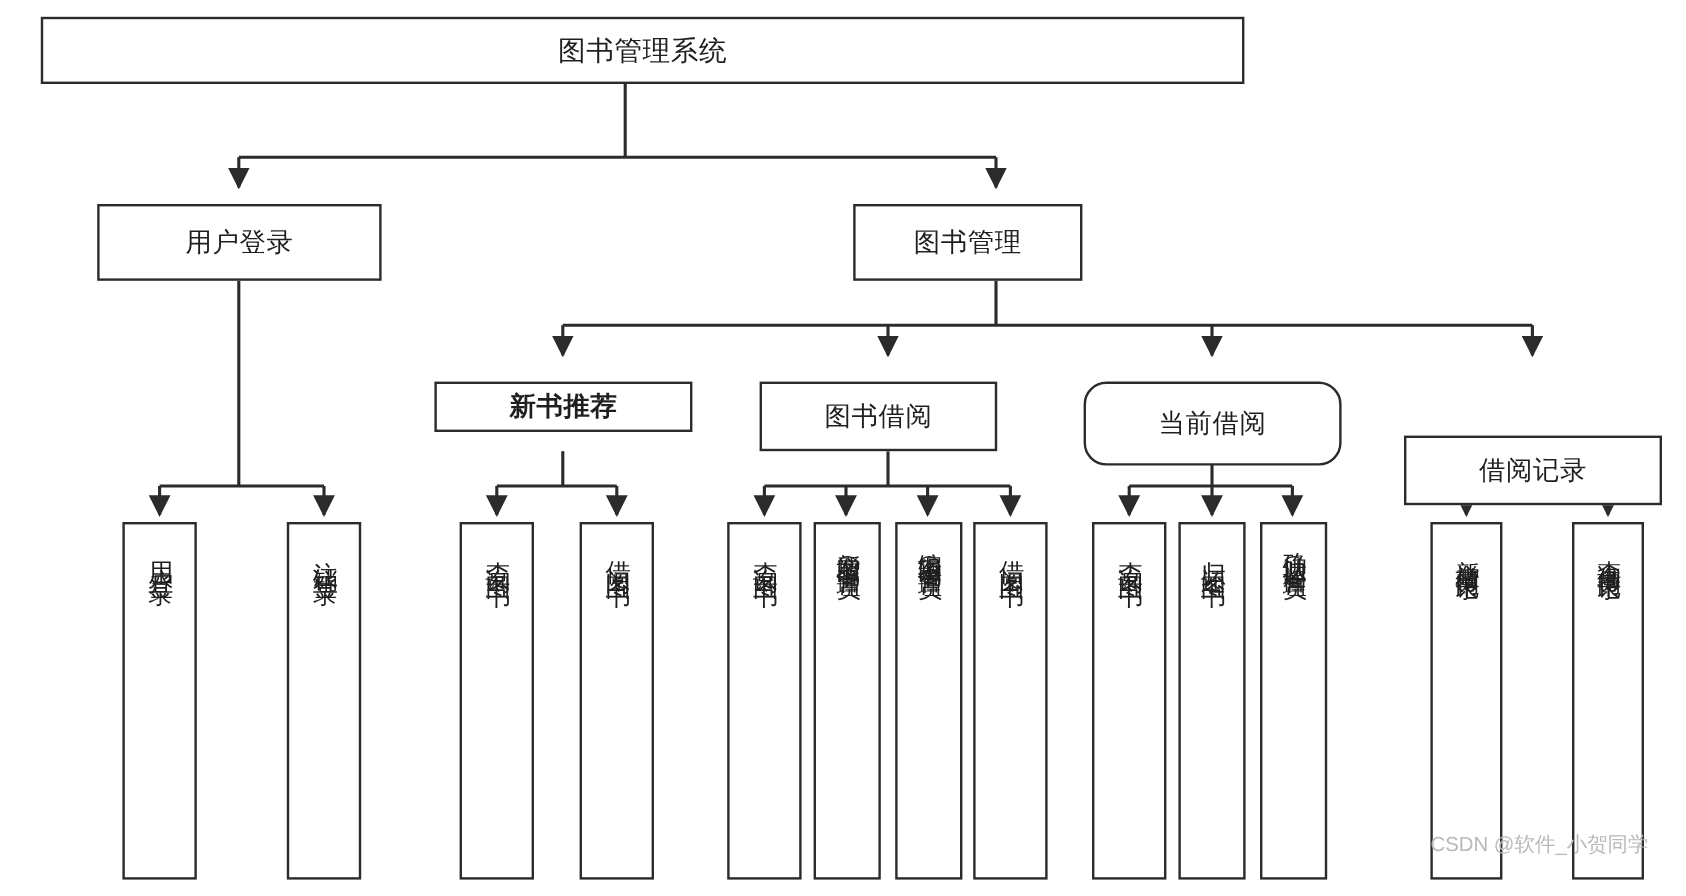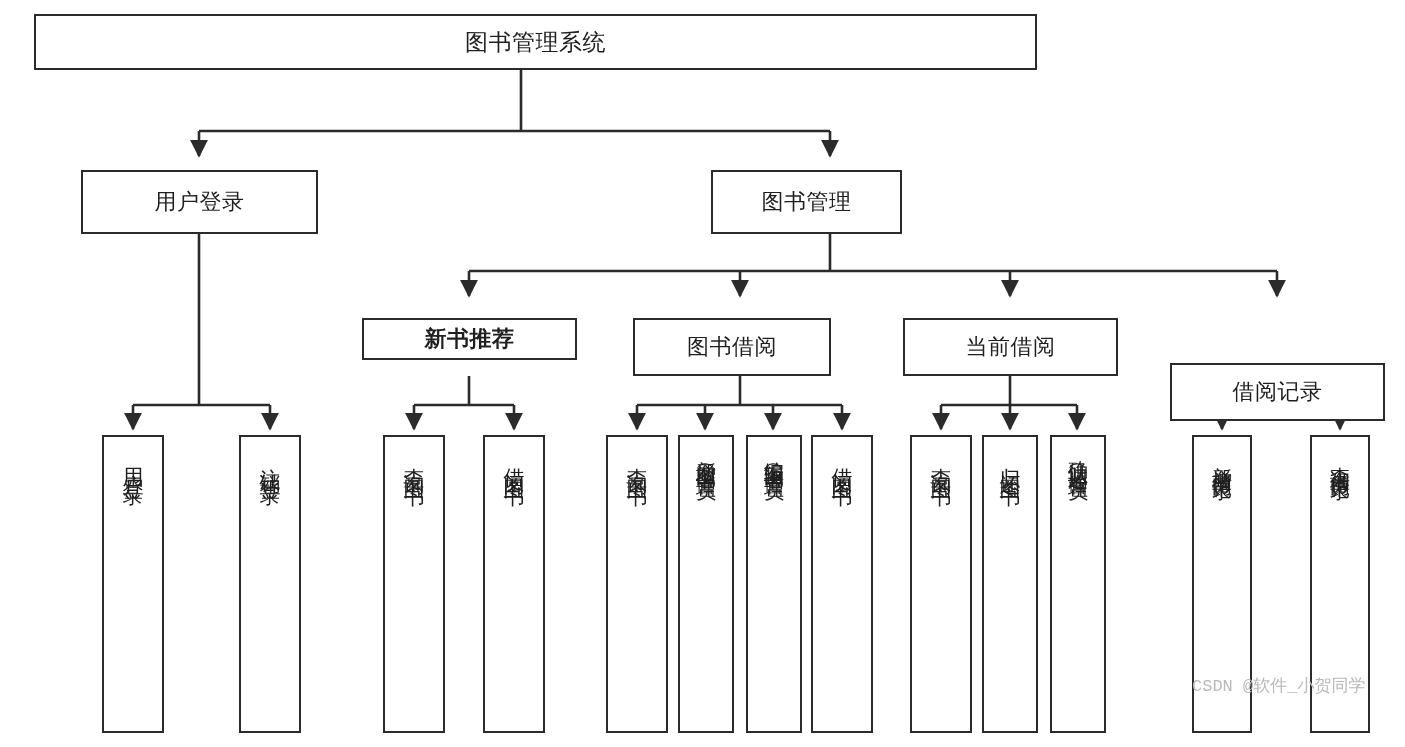--- a/index.html
+++ b/index.html
@@ -139,21 +139,21 @@
   </div>
 
   <div class="node horiz" style="left:362px;top:318px;width:215px;height:42px;font-weight:bold;">
     <span class="label">新书推荐</span>
   </div>
 
   <div class="node horiz" style="left:633px;top:318px;width:198px;height:58px;">
     <span class="label">图书借阅</span>
   </div>
 
-  <div class="node horiz" style="left:903px;top:318px;width:215px;height:58px;">
+  <div class="node horiz" style="left:903px;top:318px;width:215px;height:70px;border-radius:19px;">
     <span class="label">当前借阅</span>
   </div>
 
   <div class="node horiz" style="left:1170px;top:318px;width:215px;height:58px;margin-top:45px;">
     <span class="label">借阅记录</span>
   </div>
 
   <div class="node leaf" style="left:102px;top:435px;width:62px;height:298px;">
     <span class="label">用户登录</span>
   </div>
@@ -199,15 +199,15 @@
   </div>
 
   <div class="node leaf tall" style="left:1192px;top:435px;width:60px;height:298px;">
     <span class="label">新增借阅记录</span>
   </div>
 
   <div class="node leaf tall" style="left:1310px;top:435px;width:60px;height:298px;">
     <span class="label">查询借阅记录</span>
   </div>
 
-  <div class="watermark" style="left:1192px;top:674px;font-family:Liberation Mono, monospace;">CSDN @软件_小贺同学</div>
+  <div class="watermark" style="left:1192px;top:692px;">CSDN @软件_小贺同学</div>
 
 </div>
 
 </body></html>

